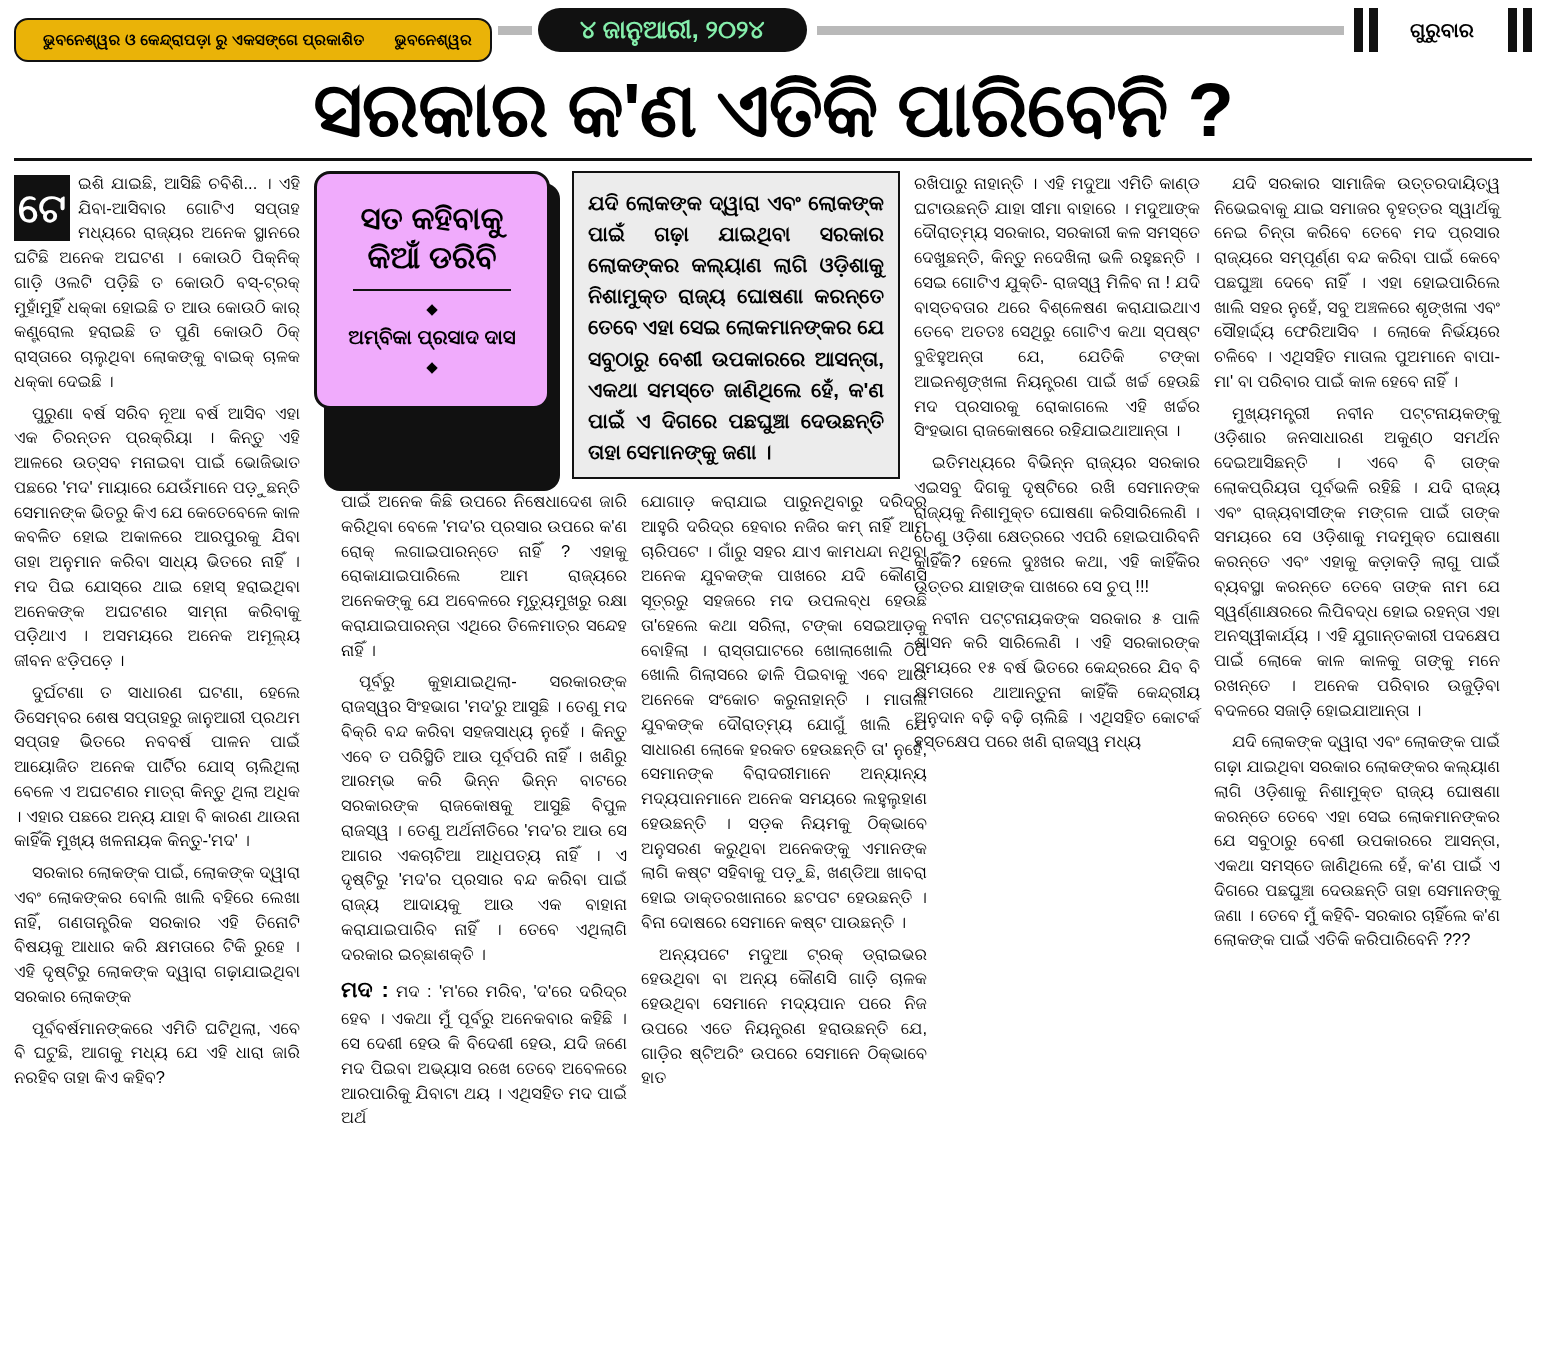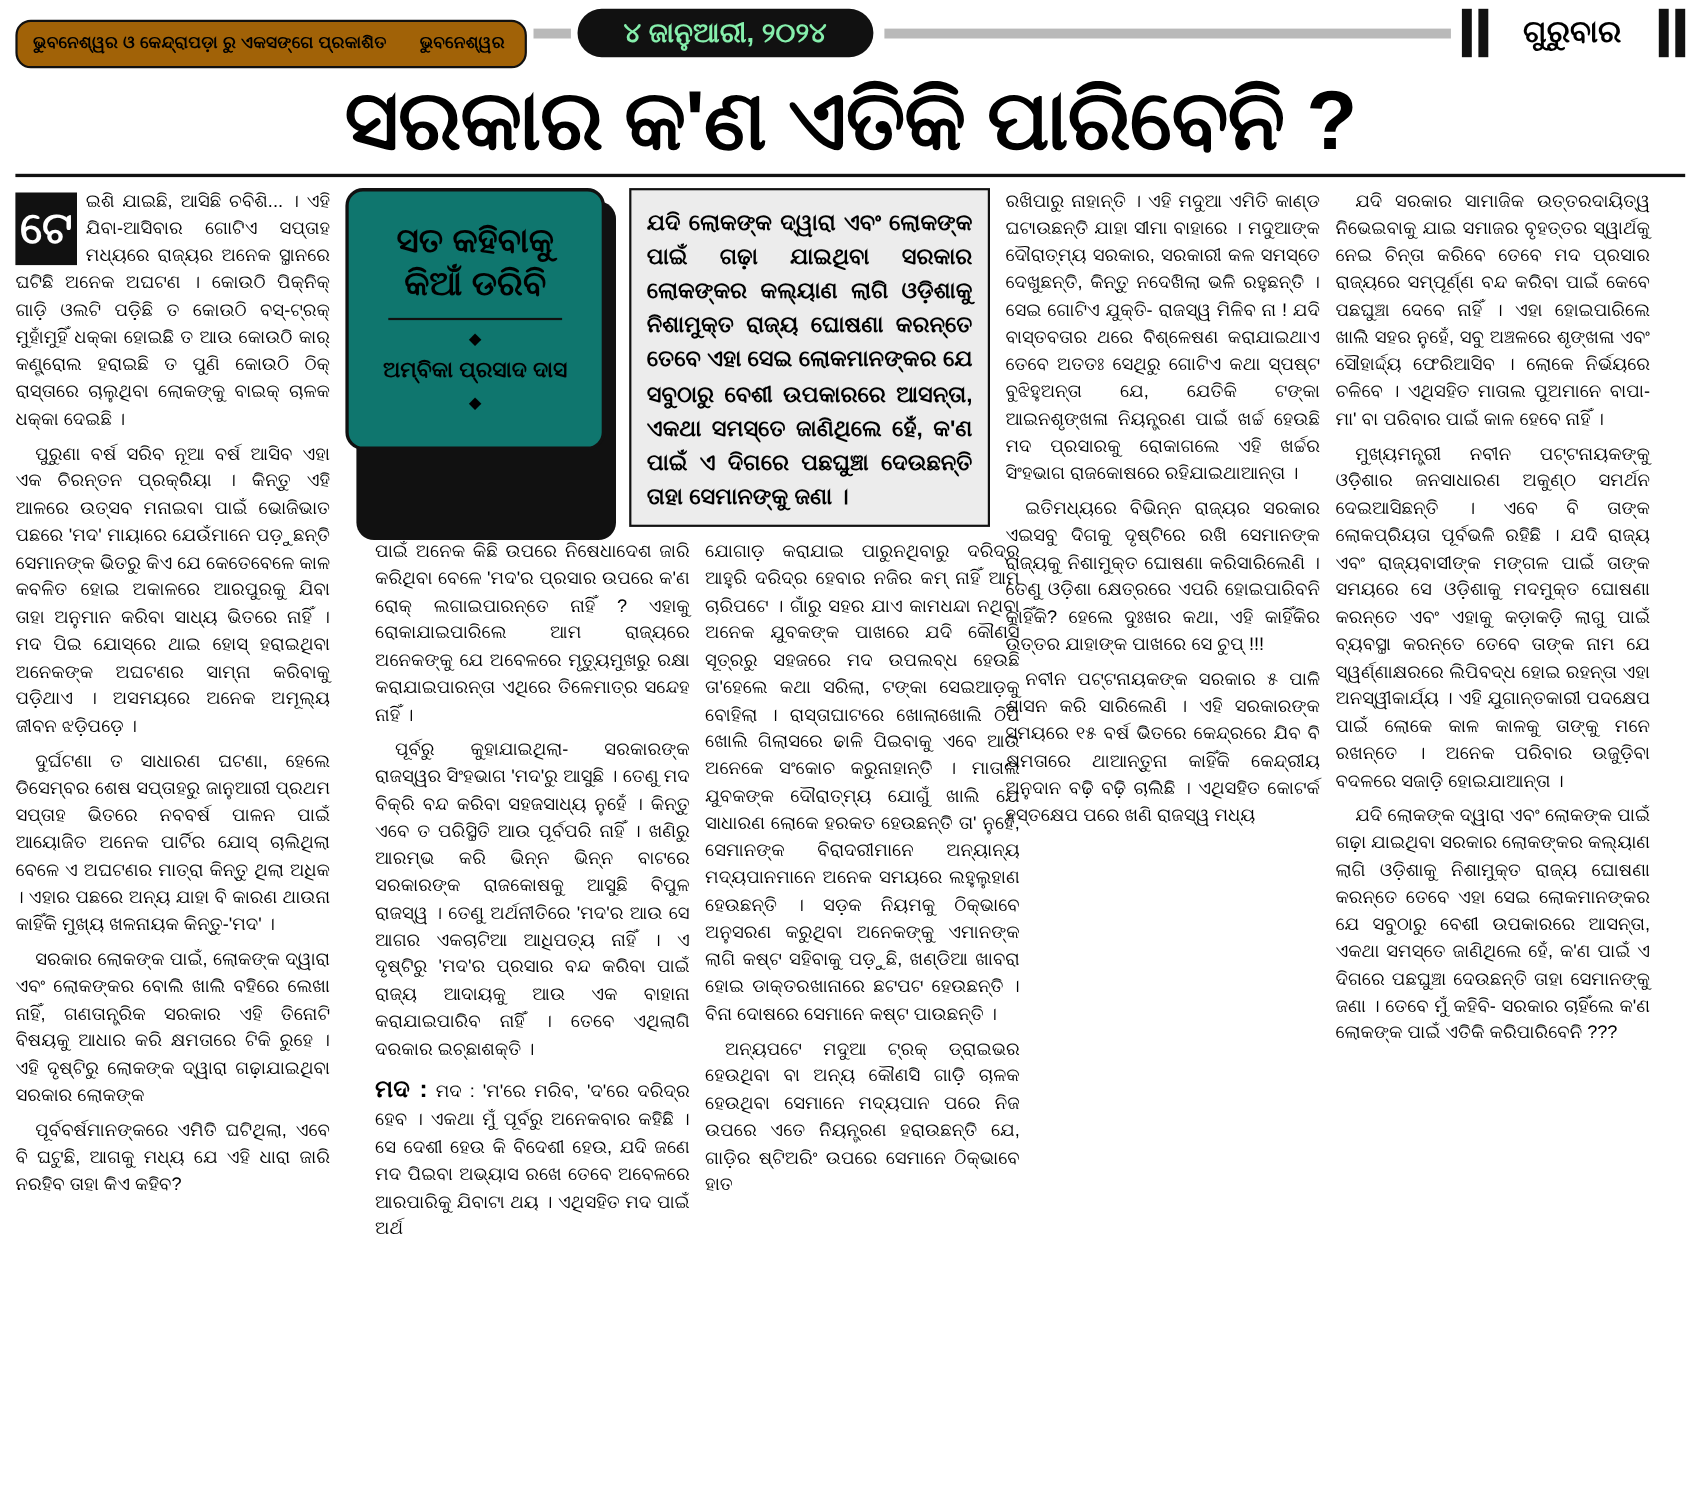--- a/index.html
+++ b/index.html
@@ -29,27 +29,27 @@
     display: flex;
     align-items: center;
     gap: 6px;
   }
   .mast-left {
     border: 2px solid #111;
     border-radius: 14px;
     height: 40px;
     display: flex;
     align-items: center;
-    padding: 0 18px 0 14px;
+    padding: 0 18px 0 27px;
     font-size: 15.5px;
     font-weight: bold;
     letter-spacing: .2px;
     white-space: nowrap;
     gap: 30px;
-    background: #a16207;
+    background: #eab308;
     margin-top: 19px;
   }
   .mast-rule {
     flex: 0 0 34px;
     height: 9px;
     background: #b9b9b9;
   }
   .mast-date {
     background: #111;
     color: #86efac;
@@ -69,25 +69,24 @@
     background: #b9b9b9;
     margin: 0 4px;
   }
   .bar {
     width: 9px;
     height: 44px;
     background: #111;
     flex: 0 0 9px;
   }
   .mast-day {
-    font-size: 28px;
+    font-size: 20px;
     font-weight: bold;
     padding: 0 26px;
     white-space: nowrap;
-    font-family: Liberation Serif, serif;
   }
   .bars-right {
     display: flex;
     gap: 6px;
     margin-left: 2px;
   }
 
   
   .headline {
     text-align: center;
@@ -151,21 +150,21 @@
   }
   .byline-box {
     position: relative;
     width: 236px;
     flex: 0 0 236px;
     border: 3px solid #111;
     border-radius: 16px;
     padding: 26px 10px 22px;
     box-sizing: border-box;
     text-align: center;
-    background: #0f766e;
+    background: #f0abfc;
     z-index: 2;
   }
   .byline-shadow {
     position: absolute;
     left: 10px;
     top: 12px;
     width: 236px;
     height: 100%;
     background: #111;
     border-radius: 16px;

